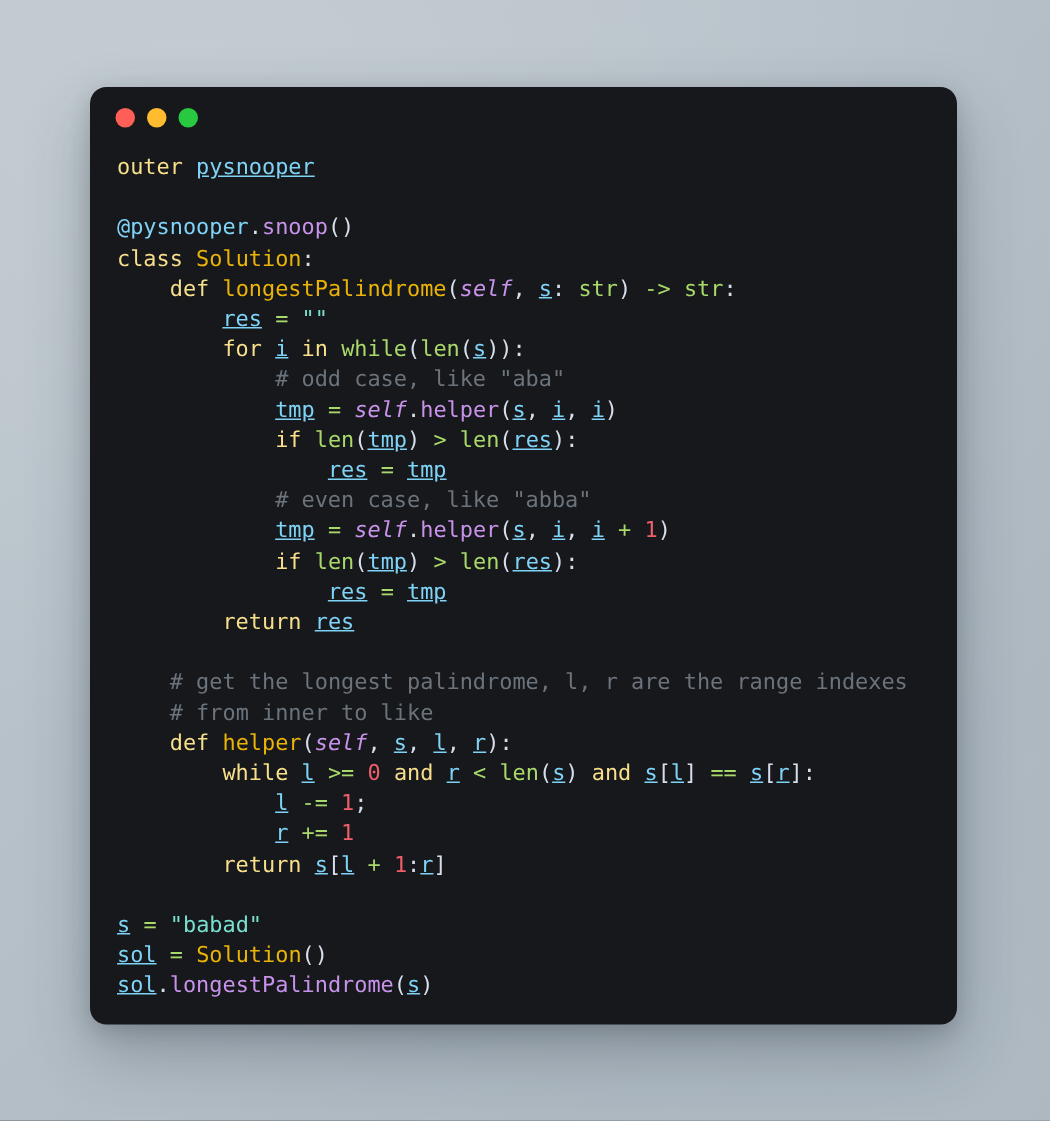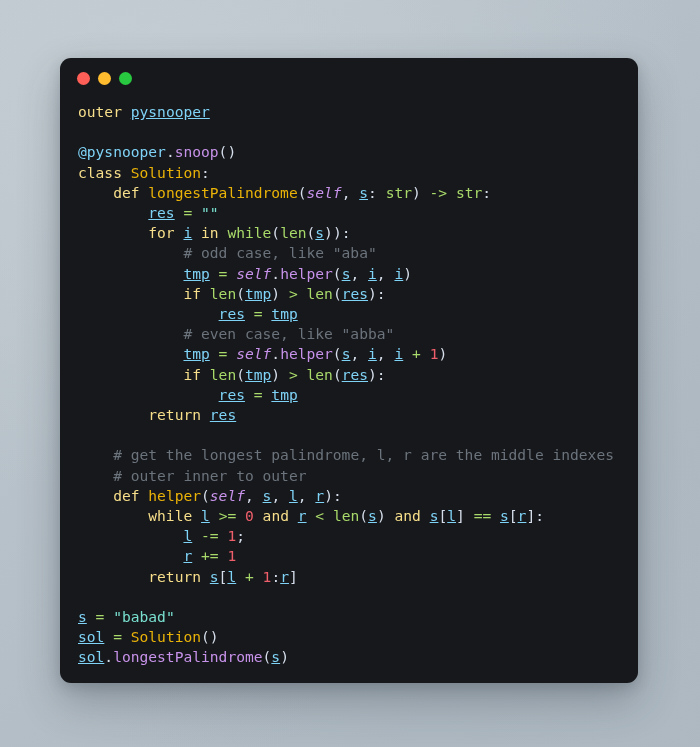--- a/index.html
+++ b/index.html
@@ -109,22 +109,22 @@
             <span class="com"># odd case, like "aba"</span>
             <span class="name">tmp</span> <span class="eq">=</span> <span class="self">self</span><span class="punc">.</span><span class="call">helper</span><span class="punc">(</span><span class="name">s</span><span class="punc">,</span> <span class="name">i</span><span class="punc">,</span> <span class="name">i</span><span class="punc">)</span>
             <span class="kw">if</span> <span class="bi">len</span><span class="punc">(</span><span class="name">tmp</span><span class="punc">)</span> <span class="op">&gt;</span> <span class="bi">len</span><span class="punc">(</span><span class="name">res</span><span class="punc">):</span>
                 <span class="name">res</span> <span class="eq">=</span> <span class="name">tmp</span>
             <span class="com"># even case, like "abba"</span>
             <span class="name">tmp</span> <span class="eq">=</span> <span class="self">self</span><span class="punc">.</span><span class="call">helper</span><span class="punc">(</span><span class="name">s</span><span class="punc">,</span> <span class="name">i</span><span class="punc">,</span> <span class="name">i</span> <span class="op">+</span> <span class="num">1</span><span class="punc">)</span>
             <span class="kw">if</span> <span class="bi">len</span><span class="punc">(</span><span class="name">tmp</span><span class="punc">)</span> <span class="op">&gt;</span> <span class="bi">len</span><span class="punc">(</span><span class="name">res</span><span class="punc">):</span>
                 <span class="name">res</span> <span class="eq">=</span> <span class="name">tmp</span>
         <span class="kw">return</span> <span class="name">res</span>
 
-    <span class="com"># get the longest palindrome, l, r are the middle indexes</span>
-    <span class="com"># outer inner to outer</span>
+    <span class="com"># get the longest palindrome, l, r are the range indexes</span>
+    <span class="com"># from inner to like</span>
     <span class="kw">def</span> <span class="fn">helper</span><span class="punc">(</span><span class="self">self</span><span class="punc">,</span> <span class="name">s</span><span class="punc">,</span> <span class="name">l</span><span class="punc">,</span> <span class="name">r</span><span class="punc">):</span>
         <span class="kw">while</span> <span class="name">l</span> <span class="op">&gt;=</span> <span class="num">0</span> <span class="kw">and</span> <span class="name">r</span> <span class="op">&lt;</span> <span class="bi">len</span><span class="punc">(</span><span class="name">s</span><span class="punc">)</span> <span class="kw">and</span> <span class="name">s</span><span class="punc">[</span><span class="name">l</span><span class="punc">]</span> <span class="op">==</span> <span class="name">s</span><span class="punc">[</span><span class="name">r</span><span class="punc">]:</span>
             <span class="name">l</span> <span class="op">-=</span> <span class="num">1</span><span class="punc">;</span>
             <span class="name">r</span> <span class="op">+=</span> <span class="num">1</span>
         <span class="kw">return</span> <span class="name">s</span><span class="punc">[</span><span class="name">l</span> <span class="op">+</span> <span class="num">1</span><span class="punc">:</span><span class="name">r</span><span class="punc">]</span>
 
 <span class="name">s</span> <span class="eq">=</span> <span class="str">"babad"</span>
 <span class="name">sol</span> <span class="eq">=</span> <span class="fn">Solution</span><span class="punc">()</span>
 <span class="name">sol</span><span class="punc">.</span><span class="call">longestPalindrome</span><span class="punc">(</span><span class="name">s</span><span class="punc">)</span></pre>
   </div>

